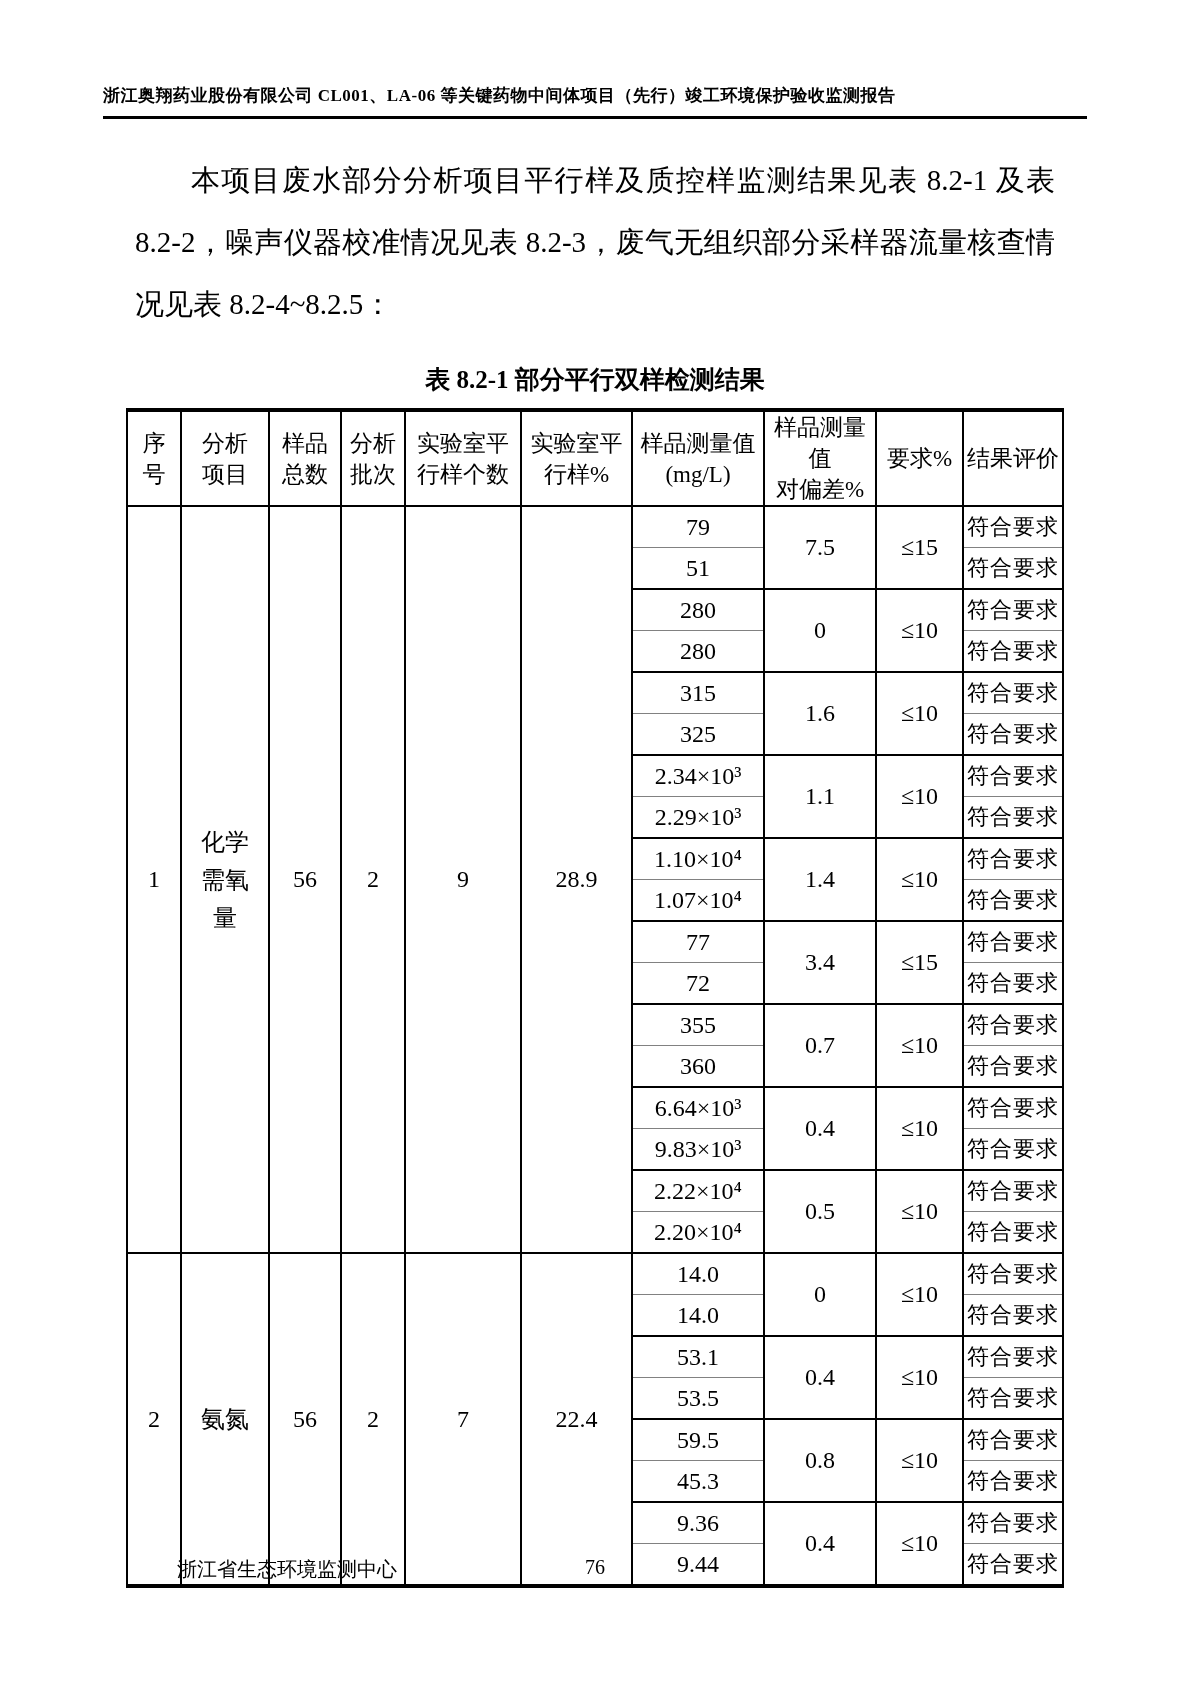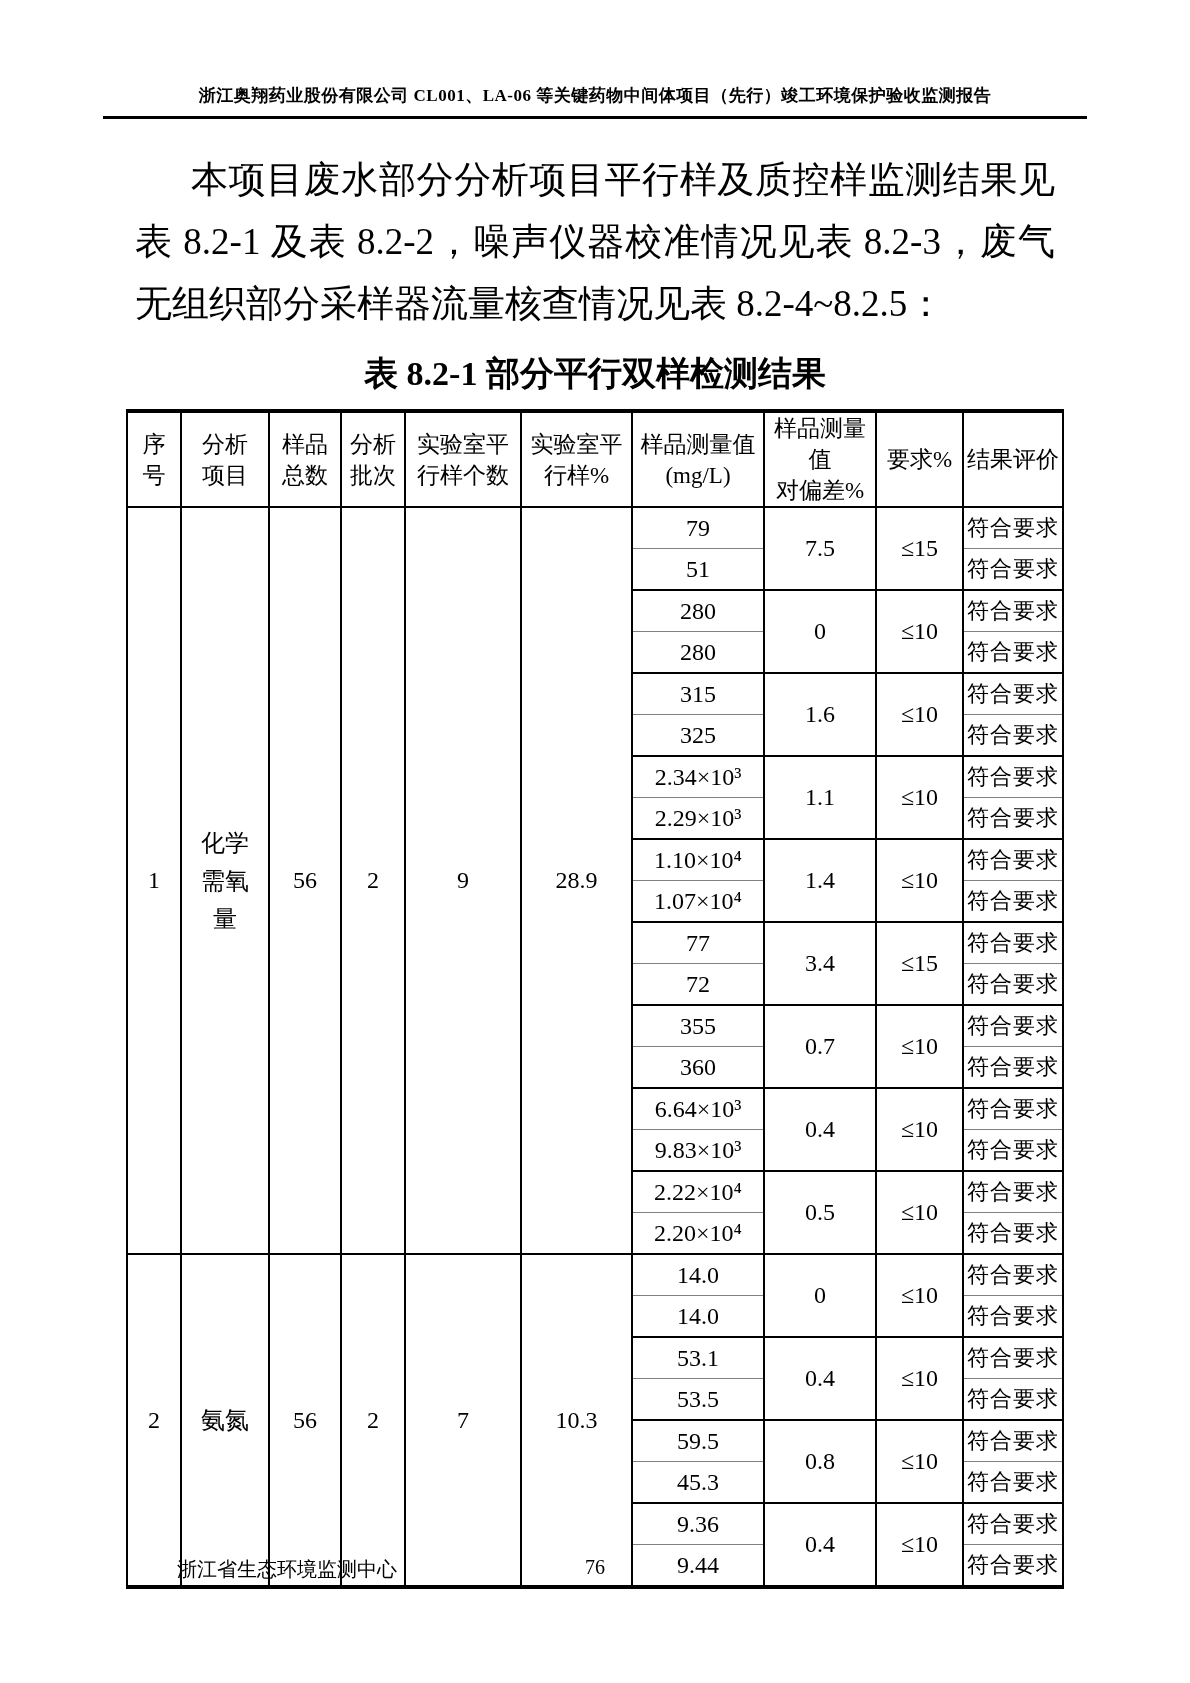--- a/index.html
+++ b/index.html
@@ -6,35 +6,35 @@
   body{
     width:1190px;height:1683px;background:#ffffff;color:#000;
     font-family:"Liberation Serif","DejaVu Serif",serif;
     overflow:hidden;
   }
   .page{position:relative;width:1190px;height:1683px;}
 
   
   .doc-header{
     margin:0 103px;padding-top:84px;padding-bottom:9px;
-    border-bottom:3px solid #000;text-align:center;
+    border-bottom:3px solid #000;text-align:left;
   }
   .doc-header-text{font-size:17px;font-weight:bold;letter-spacing:.5px;}
 
   
   .intro{
     margin:30px 135px 0 135px;
-    font-size:37px;line-height:62px;
+    font-size:29px;line-height:62px;
     text-indent:56px;text-align:justify;
   }
 
   
   .table-title{
-    text-align:center;font-size:34px;font-weight:bold;
-    margin:16px 0 12px 0;
+    text-align:center;font-size:25px;font-weight:bold;
+    margin:28px 0 12px 0;
   }
 
   
   table.qc-table{
     margin:0 auto;width:936px;table-layout:fixed;
     border-collapse:collapse;
     border-top:4px solid #000;border-bottom:4px solid #000;
     border-left:2px solid #000;border-right:2px solid #000;
   }
   th,td{
@@ -207,21 +207,21 @@
         <tr>
           <td class="val">2.20×10⁴</td>
           <td class="eval">符合要求</td>
         </tr>
         <tr>
           <td rowspan="8">2</td>
           <td class="item-cell" rowspan="8">氨氮</td>
           <td rowspan="8">56</td>
           <td rowspan="8">2</td>
           <td rowspan="8">7</td>
-          <td rowspan="8">10.3</td>
+          <td rowspan="8">22.4</td>
           <td class="val inpair">14.0</td>
           <td class="dev" rowspan="2">0</td>
           <td class="req" rowspan="2">≤10</td>
           <td class="eval inpair">符合要求</td>
         </tr>
         <tr>
           <td class="val">14.0</td>
           <td class="eval">符合要求</td>
         </tr>
         <tr>

